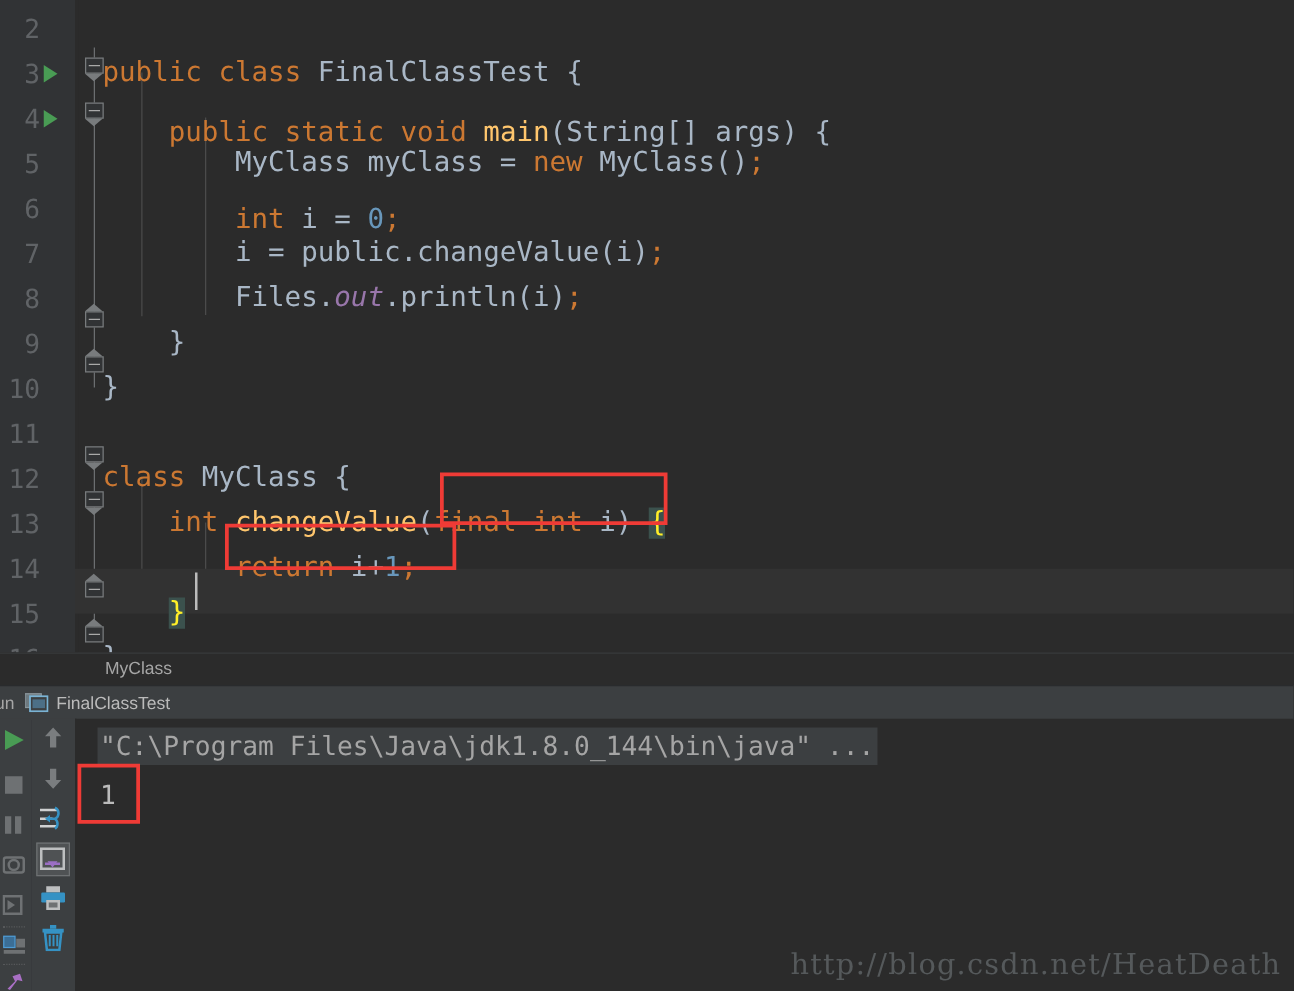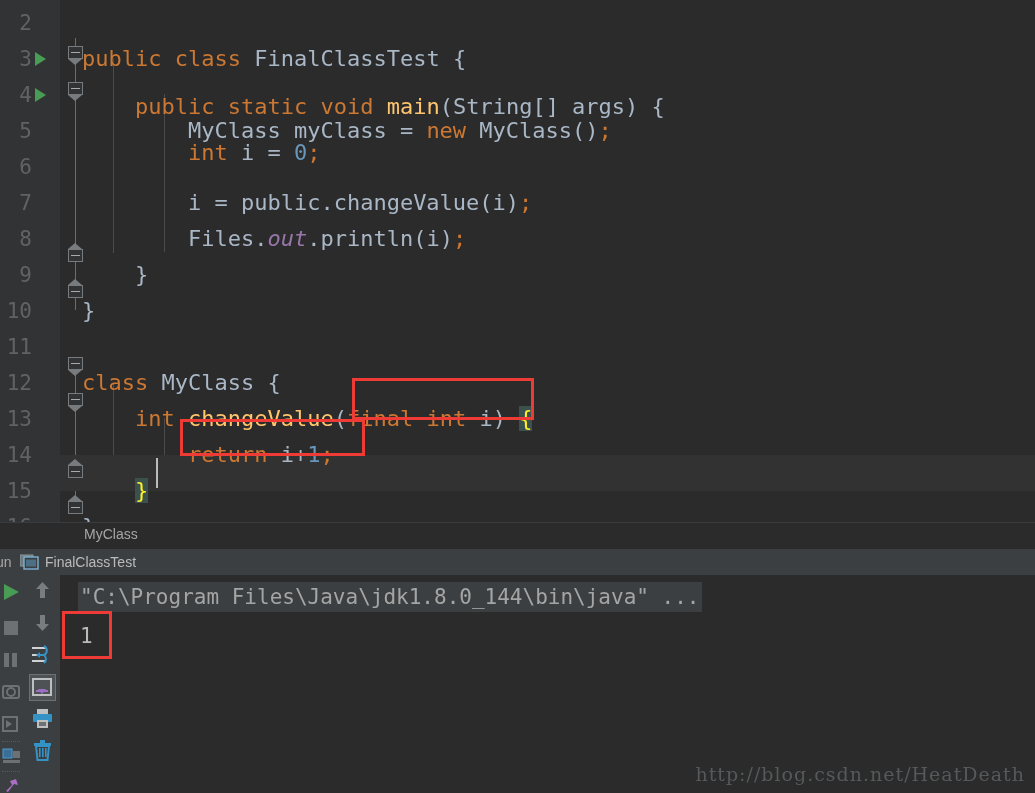--- a/index.html
+++ b/index.html
@@ -138,21 +138,21 @@
   }
   .cline{
     position:absolute;left:20px;font-size:21px;line-height:30px;
     white-space:pre;color:#bbbbbb;
     font-family:"DejaVu Sans Mono","Liberation Mono",monospace;
   }
   .cline.cmd{
     background:#3c3f41;color:#a5a5a5;padding:0 2px;left:18px;
   }
   .watermark{
-    position:absolute;right:10px;bottom:8px;font-size:19px;color:#55595b;
+    position:absolute;right:10px;bottom:8px;font-size:23px;color:#55595b;
     font-family:"DejaVu Serif","Liberation Serif",serif;letter-spacing:1px;
   }
 
   .icon-btn{position:absolute;}
 </style>
 </head>
 <body>
 
 <div id="editor">
 
@@ -173,21 +173,21 @@
       <div class="ln" style="top: 5px;">2</div>
       <div class="ln" style="top: 41px;">3</div>
       <div class="run-tri" style="top: 52px; left: 35px;"></div>
       <div class="code" style="top: 41px;"><span class="kw">public</span><span class="id"> </span><span class="kw">class</span><span class="id"> </span><span class="id">FinalClassTest</span><span class="id"> {</span></div>
       <div class="ln" style="top: 77px;">4</div>
       <div class="run-tri" style="top: 88px; left: 35px;"></div>
       <div class="code" style="top: 77px; margin-top: 12px;"><span class="id">    </span><span class="kw">public</span><span class="id"> </span><span class="kw">static</span><span class="id"> </span><span class="kw">void</span><span class="id"> </span><span class="meth">main</span><span class="id">(String[] args) {</span></div>
       <div class="ln" style="top: 113px;">5</div>
       <div class="code" style="top: 113px;"><span class="id">        MyClass myClass = </span><span class="kw">new</span><span class="id"> MyClass()</span><span class="semi">;</span></div>
       <div class="ln" style="top: 149px;">6</div>
-      <div class="code" style="top: 135px;"><span class="id">        </span><span class="kw">int</span><span class="id"> i = </span><span class="num">0</span><span class="semi">;</span></div>
+      <div class="code" style="top: 158px;"><span class="id">        </span><span class="kw">int</span><span class="id"> i = </span><span class="num">0</span><span class="semi">;</span></div>
       <div class="ln" style="top: 185px;">7</div>
       <div class="code" style="top: 185px;"><span class="id">        i = public.changeValue(i)</span><span class="semi">;</span></div>
       <div class="ln" style="top: 221px;">8</div>
       <div class="code" style="top: 221px;"><span class="id">        Files.</span><span class="field">out</span><span class="id">.println(i)</span><span class="semi">;</span></div>
       <div class="ln" style="top: 257px;">9</div>
       <div class="code" style="top: 257px;"><span class="id">    }</span></div>
       <div class="ln" style="top: 293px;">10</div>
       <div class="code" style="top: 293px;"><span class="id">}</span></div>
       <div class="ln" style="top: 329px;">11</div>
       <div class="ln" style="top: 365px;">12</div>

